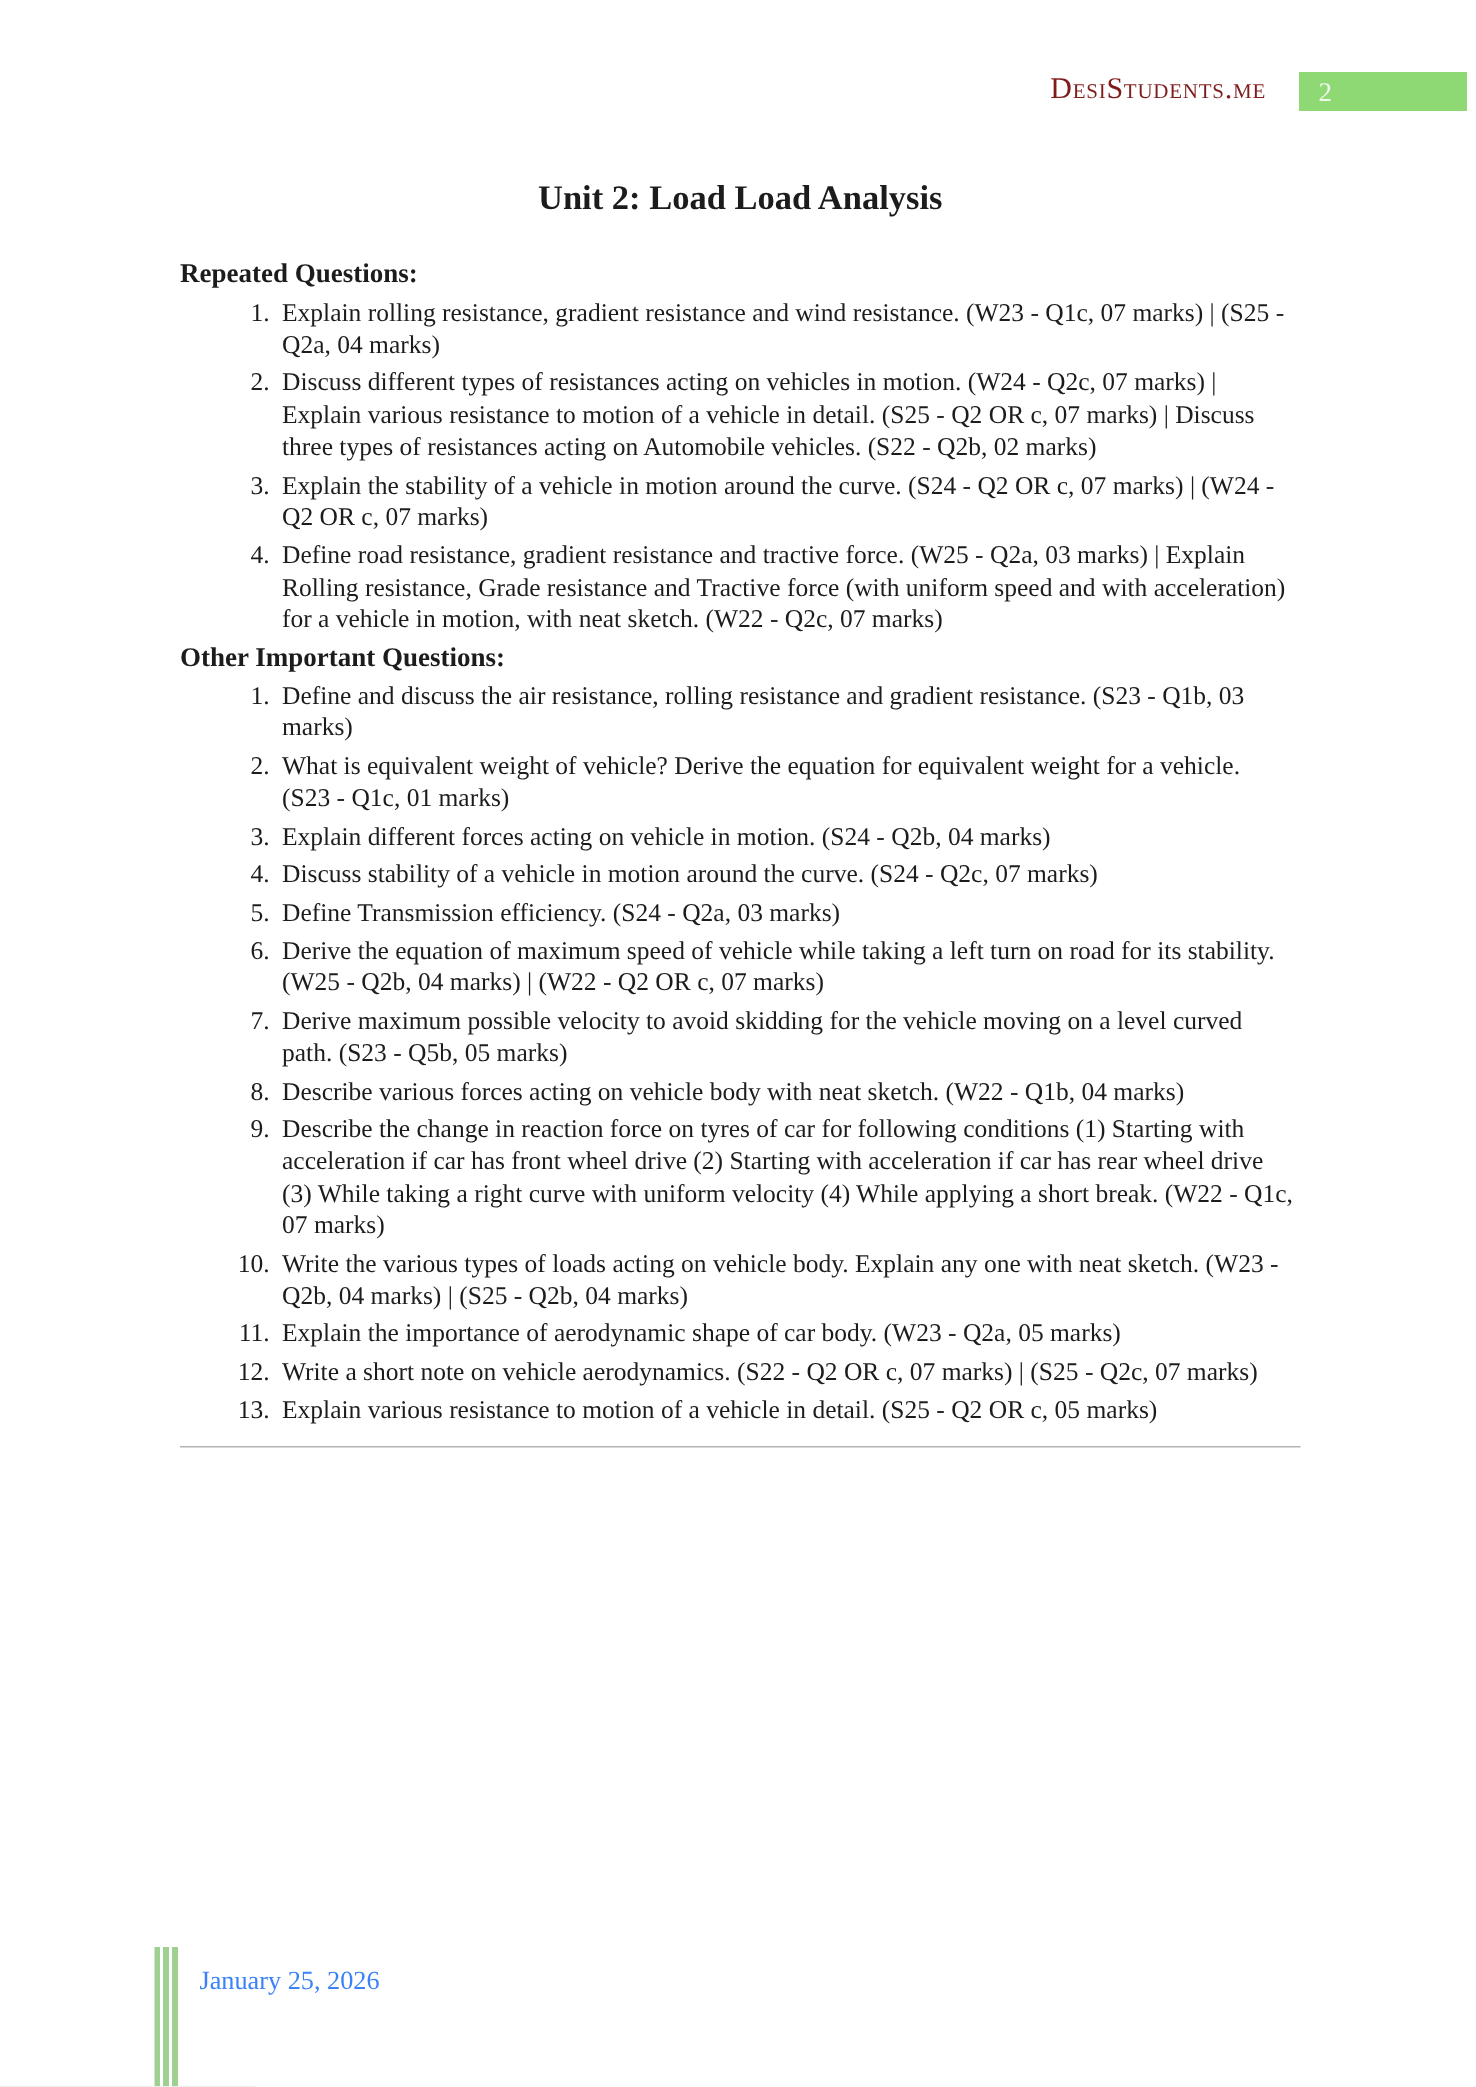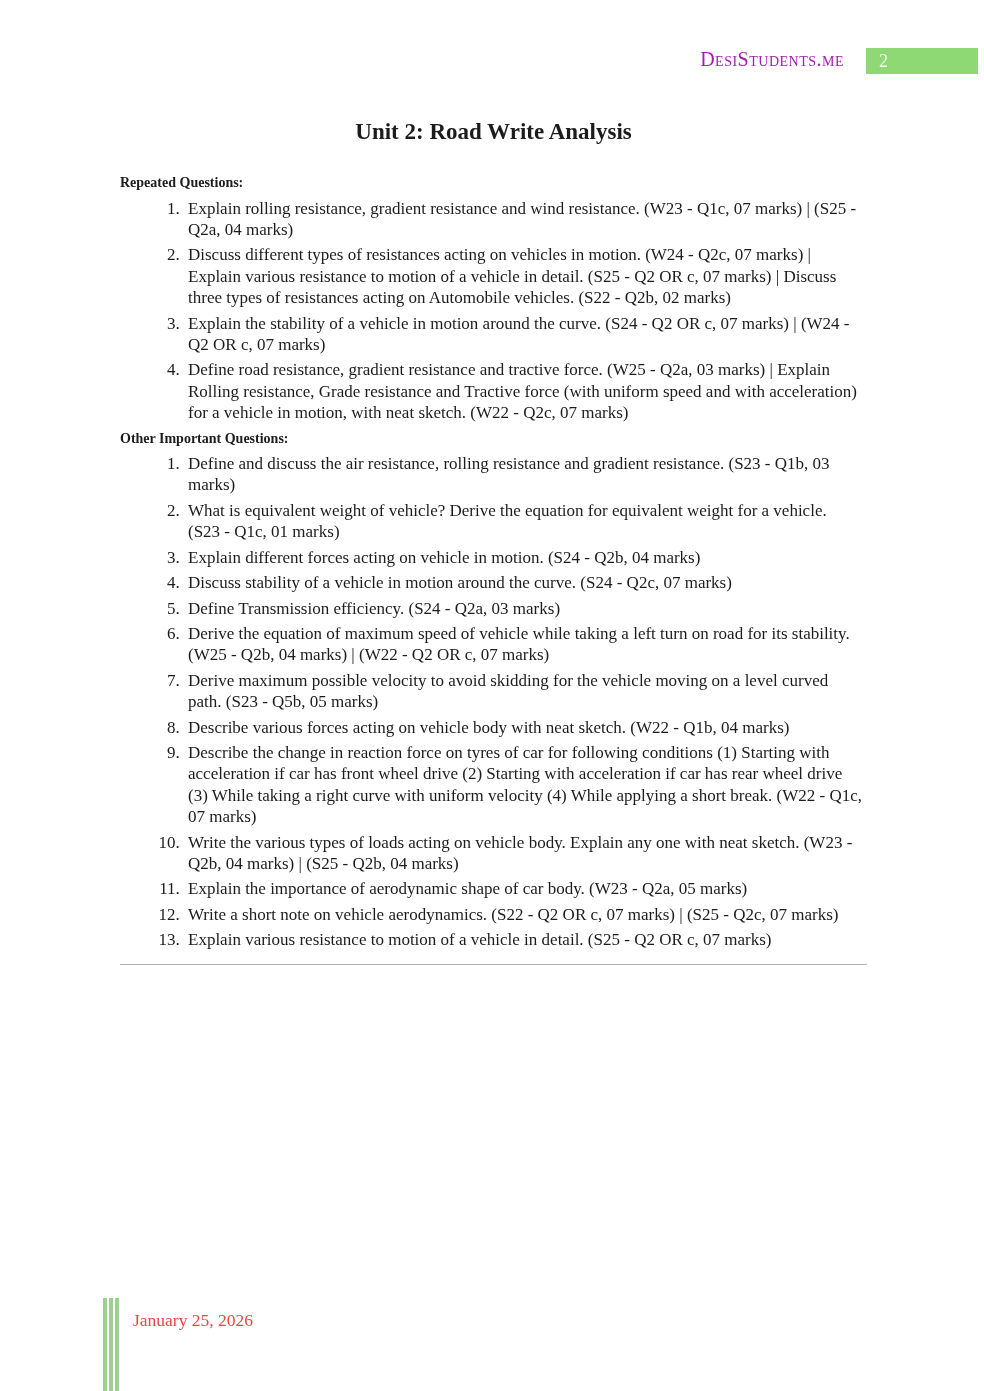--- a/index.html
+++ b/index.html
@@ -22,21 +22,21 @@
     right: 0;
     height: 28px;
   }
   .site-name {
     position: absolute;
     right: 140px;
     top: 2px;
     font-variant: small-caps;
     letter-spacing: 0.5px;
     font-size: 20px;
-    color: #a21caf;
+    color: #7f1d1d;
     white-space: nowrap;
   }
   .page-badge {
     position: absolute;
     left: 866px;
     top: 2px;
     width: 112px;
     height: 26px;
     background: #8ed973;
     color: #f3f8ef;
@@ -53,21 +53,21 @@
   }
   .title {
     margin: 0 0 26px 0;
     text-align: center;
     font-size: 23px;
     font-weight: bold;
     line-height: 28px;
   }
   .section-heading {
     margin: 0;
-    font-size: 14px;
+    font-size: 18px;
     font-weight: bold;
     line-height: 21.5px;
   }
   ol.question-list {
     margin: 0;
     padding: 0 0 0 60px;
     font-size: 17px;
     line-height: 21.4px;
   }
   ol.question-list li {
@@ -89,35 +89,35 @@
     height: 93px;
     background: repeating-linear-gradient(90deg,
       #9ed191 0px, #9ed191 3.5px,
       #ffffff 3.5px, #ffffff 6px);
   }
   .footer-date {
     position: absolute;
     left: 133px;
     top: 1310px;
     font-size: 17.5px;
-    color: #ef4444;
+    color: #3b82f6;
   }
 </style>
 </head>
 <body>
 
 <div class="page">
 
   <div class="header">
     <span class="site-name">DesiStudents.me</span>
     <div class="page-badge">2</div>
   </div>
 
   <div class="content">
-    <h1 class="title">Unit 2: Road Write Analysis</h1>
+    <h1 class="title">Unit 2: Load Load Analysis</h1>
 
     <h2 class="section-heading">Repeated Questions:</h2>
     <ol class="question-list">
         <li>Explain rolling resistance, gradient resistance and wind resistance. (W23 - Q1c, 07 marks) | (S25 - Q2a, 04 marks)</li>
         <li>Discuss different types of resistances acting on vehicles in motion. (W24 - Q2c, 07 marks) | Explain various resistance to motion of a vehicle in detail. (S25 - Q2 OR c, 07 marks) | Discuss three types of resistances acting on Automobile vehicles. (S22 - Q2b, 02 marks)</li>
         <li>Explain the stability of a vehicle in motion around the curve. (S24 - Q2 OR c, 07 marks) | (W24 - Q2 OR c, 07 marks)</li>
         <li>Define road resistance, gradient resistance and tractive force. (W25 - Q2a, 03 marks) | Explain Rolling resistance, Grade resistance and Tractive force (with uniform speed and with acceleration) for a vehicle in motion, with neat sketch. (W22 - Q2c, 07 marks)</li>
       </ol>
 
     <h2 class="section-heading">Other Important Questions:</h2>
@@ -127,21 +127,21 @@
         <li>Explain different forces acting on vehicle in motion. (S24 - Q2b, 04 marks)</li>
         <li>Discuss stability of a vehicle in motion around the curve. (S24 - Q2c, 07 marks)</li>
         <li>Define Transmission efficiency. (S24 - Q2a, 03 marks)</li>
         <li>Derive the equation of maximum speed of vehicle while taking a left turn on road for its stability. (W25 - Q2b, 04 marks) | (W22 - Q2 OR c, 07 marks)</li>
         <li>Derive maximum possible velocity to avoid skidding for the vehicle moving on a level curved path. (S23 - Q5b, 05 marks)</li>
         <li>Describe various forces acting on vehicle body with neat sketch. (W22 - Q1b, 04 marks)</li>
         <li>Describe the change in reaction force on tyres of car for following conditions (1) Starting with acceleration if car has front wheel drive (2) Starting with acceleration if car has rear wheel drive (3) While taking a right curve with uniform velocity (4) While applying a short break. (W22 - Q1c, 07 marks)</li>
         <li>Write the various types of loads acting on vehicle body. Explain any one with neat sketch. (W23 - Q2b, 04 marks) | (S25 - Q2b, 04 marks)</li>
         <li>Explain the importance of aerodynamic shape of car body. (W23 - Q2a, 05 marks)</li>
         <li>Write a short note on vehicle aerodynamics. (S22 - Q2 OR c, 07 marks) | (S25 - Q2c, 07 marks)</li>
-        <li>Explain various resistance to motion of a vehicle in detail. (S25 - Q2 OR c, 07 marks)</li>
+        <li>Explain various resistance to motion of a vehicle in detail. (S25 - Q2 OR c, 05 marks)</li>
       </ol>
 
     <hr class="divider">
   </div>
 
   <div class="footer-bars"></div>
   <span class="footer-date">January 25, 2026</span>
 
 </div>
 

